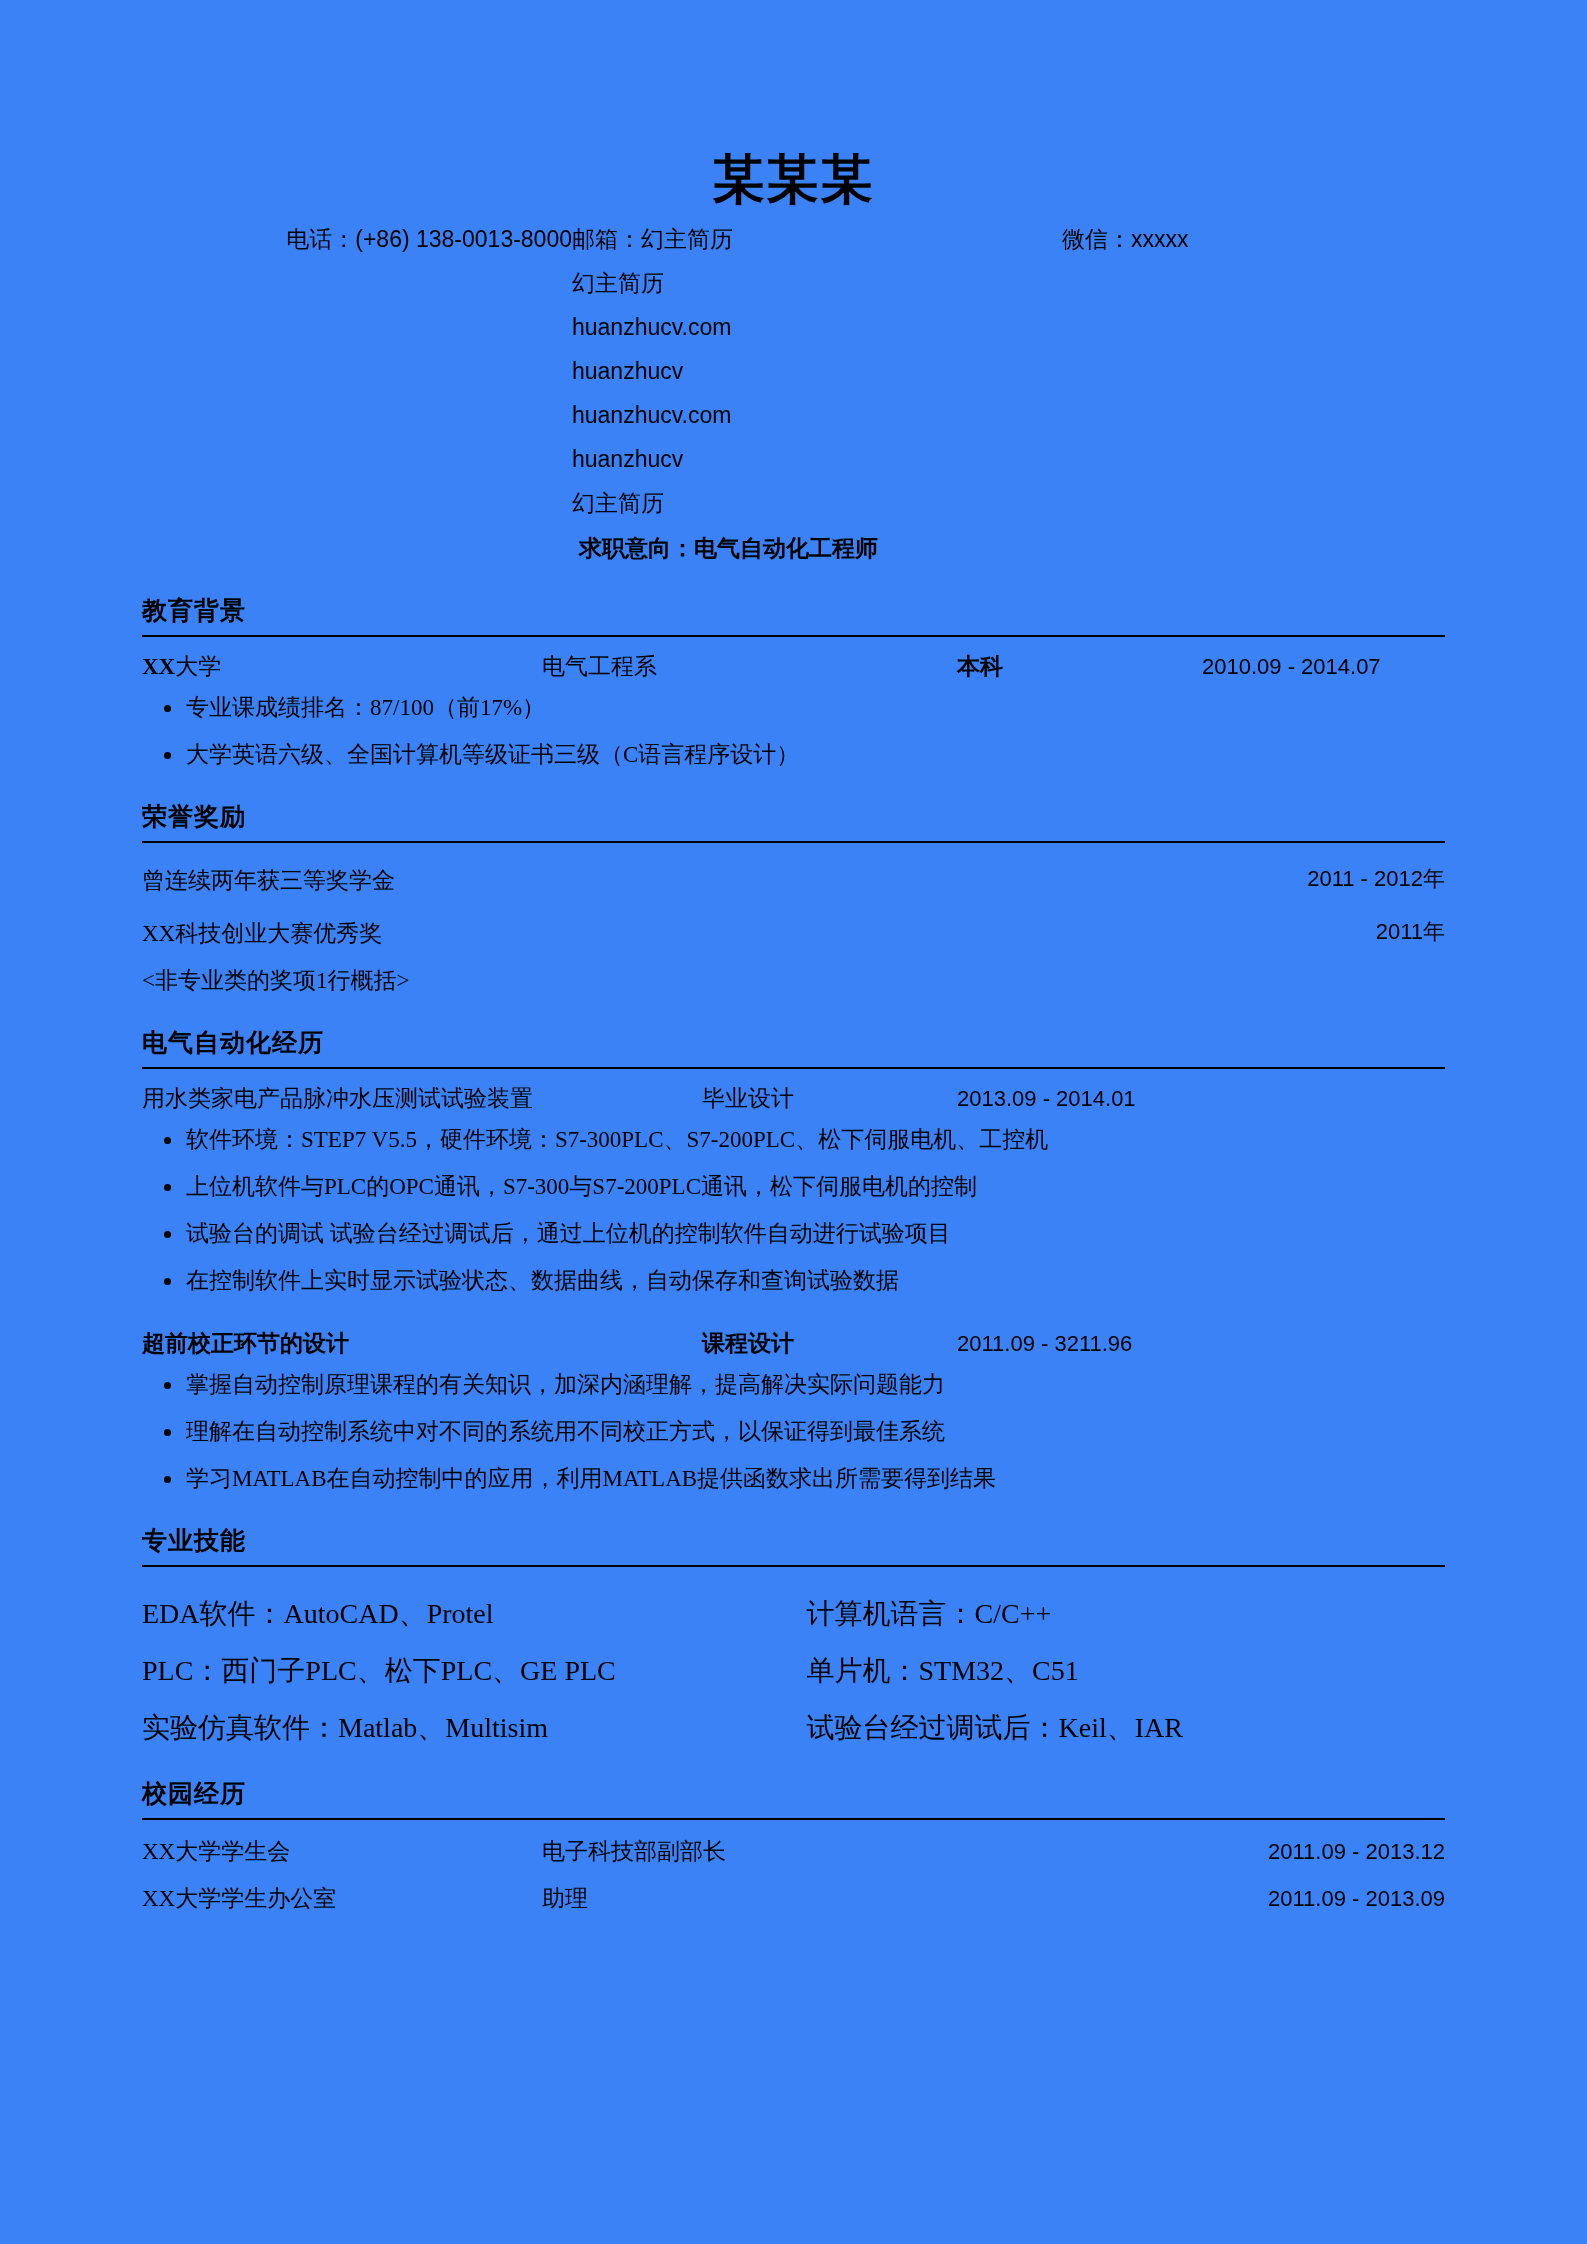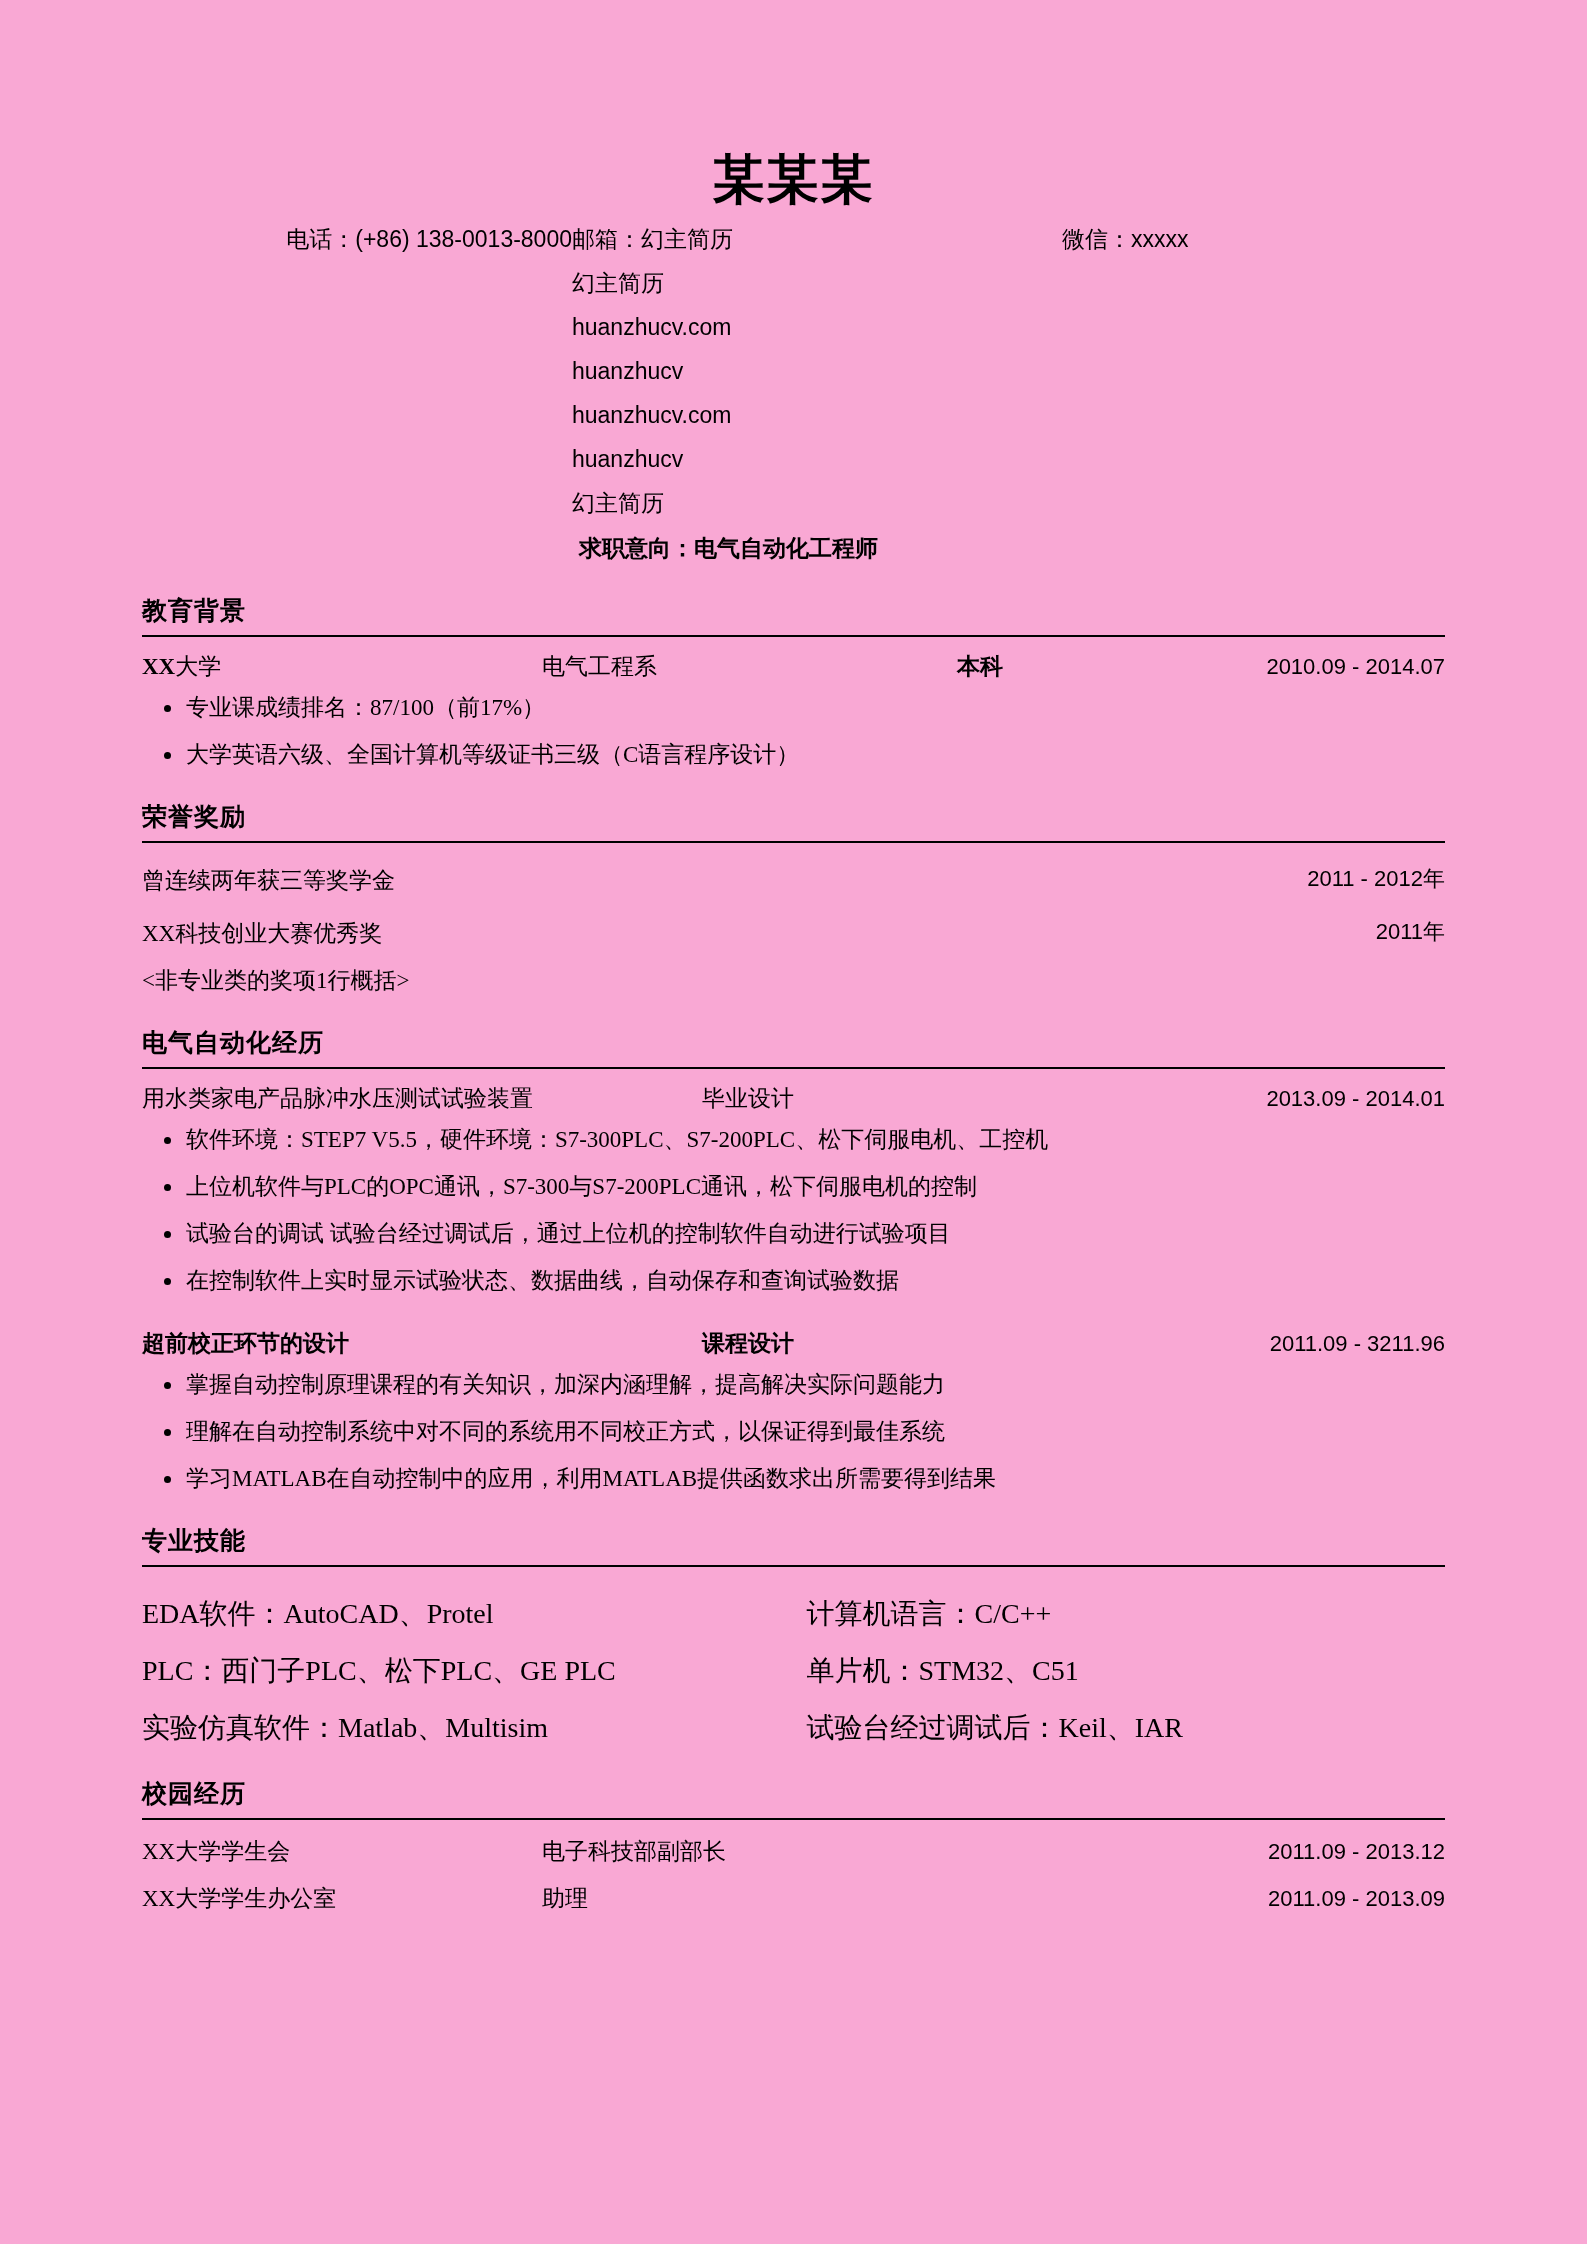--- a/index.html
+++ b/index.html
@@ -8,21 +8,21 @@
     background: #ffffff;
   }
   body {
     font-family: "Liberation Serif", "DejaVu Serif", serif;
     color: #000000;
   }
   .page {
     position: relative;
     width: 1587px;
     height: 2244px;
-    background: #f9a8d4;
+    background: #3b82f6;
     margin: 0 auto;
     box-sizing: border-box;
     padding-left: 42px;
   }
   .content {
     position: absolute;
     left: 142px;
     top: 0;
     width: 1303px;
   }
@@ -106,21 +106,21 @@
   .col-mid {
     width: 415px;
     flex: none;
   }
   .col-deg {
     width: 245px;
     flex: none;
   }
   .col-date {
     flex: 1;
-    text-align: right;
+    text-align: left;
     font-family: "Liberation Sans", "DejaVu Sans", sans-serif;
     font-size: 22px;
   }
   .bold { font-weight: 700; }
 
   ul.bullets {
     list-style: none;
     margin: 0;
     padding: 0;
     margin-top: 10px;

